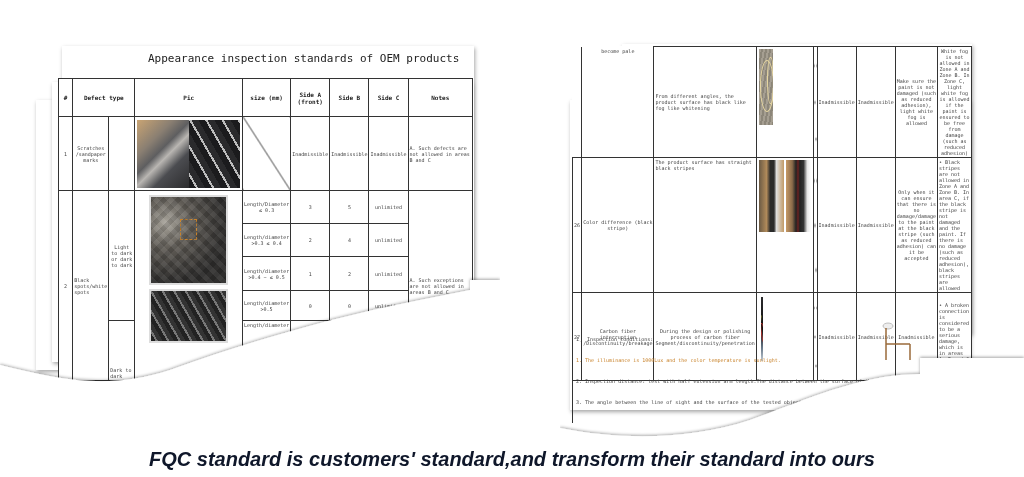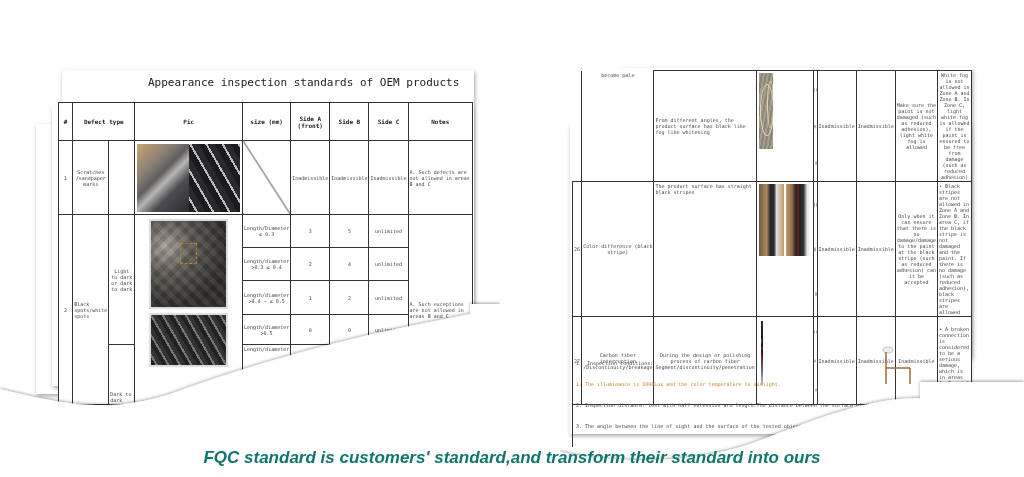--- a/index.html
+++ b/index.html
@@ -1,36 +1,36 @@
 <!DOCTYPE html>
 <html><head>
 <meta charset="utf-8">
 <style>
   html, body { margin:0; padding:0; }
   body {
     width:1024px; height:477px; background:#ffffff; position:relative; overflow:hidden;
     font-family: "DejaVu Serif", serif;
   }
-  .doc { position:absolute;margin-top:24px; }
+  .doc { position:absolute; }
   .sheet { position:absolute; background:#fff; box-shadow: 1px 2px 4px rgba(0,0,0,0.35); }
   table.grid { border-collapse:collapse; position:absolute; background:#fff; }
   table.grid td, table.grid th {
     border:1px solid #333; font-size:5px; line-height:6px; color:#444;
     text-align:center; vertical-align:middle; padding:1px; font-weight:normal;
     font-family: "DejaVu Sans Mono", monospace;
   }
   table.grid th { font-weight:bold; color:#222; font-size:6px; line-height:7px; }
   .title {
     position:absolute; font-family:"DejaVu Sans Mono", monospace; font-size:11px; color:#222;
   }
   .photo { position:relative; overflow:hidden; }
   .caption {
     position:absolute; left:0; width:1024px; top:448px; text-align:center;
     font-family:"Liberation Sans", sans-serif; font-style:italic; font-weight:bold;
-    font-size:17px; color:#0f766e;
+    font-size:20px; color:#0f172a;
   }
   .wave { position:absolute; }
   .notes-line { position:absolute; font-family:"DejaVu Sans Mono", monospace; font-size:5px; color:#444; white-space:nowrap; }
 </style>
 </head>
 <body>
 
 <div class="doc" style="left:0;top:0;width:500px;height:440px;">
 
   <div class="sheet" style="left:36px;top:100px;width:420px;height:270px;"></div>

